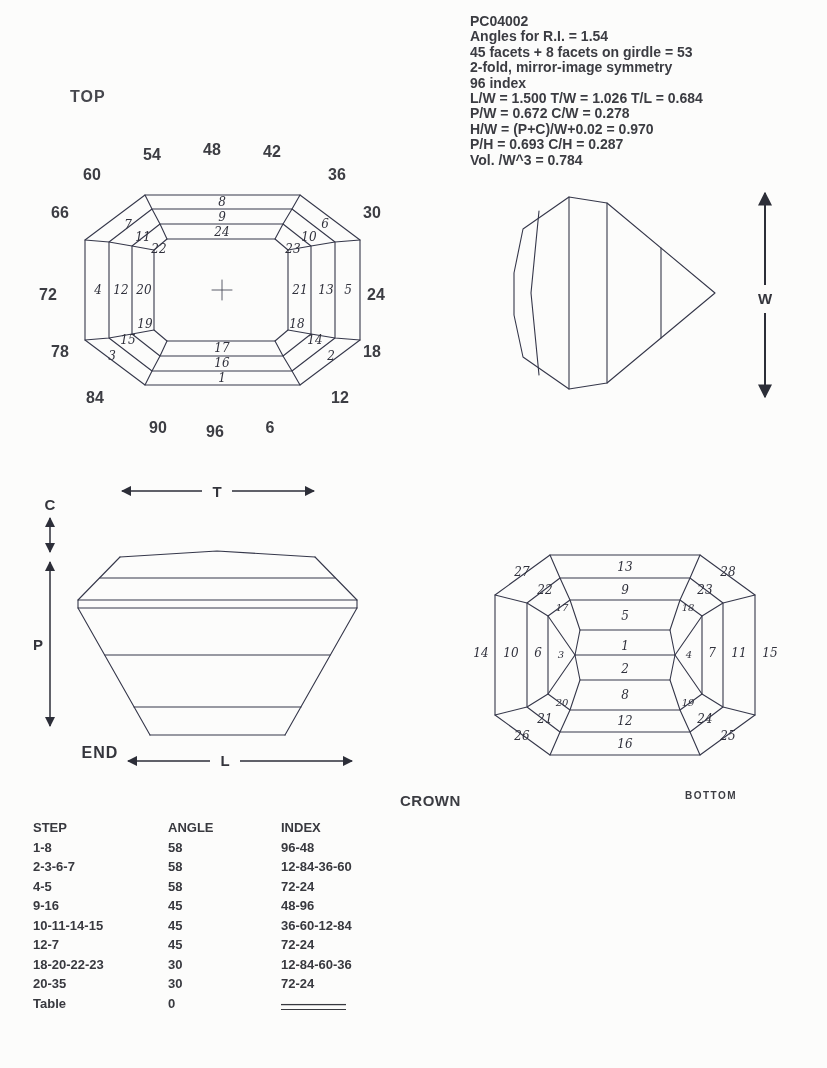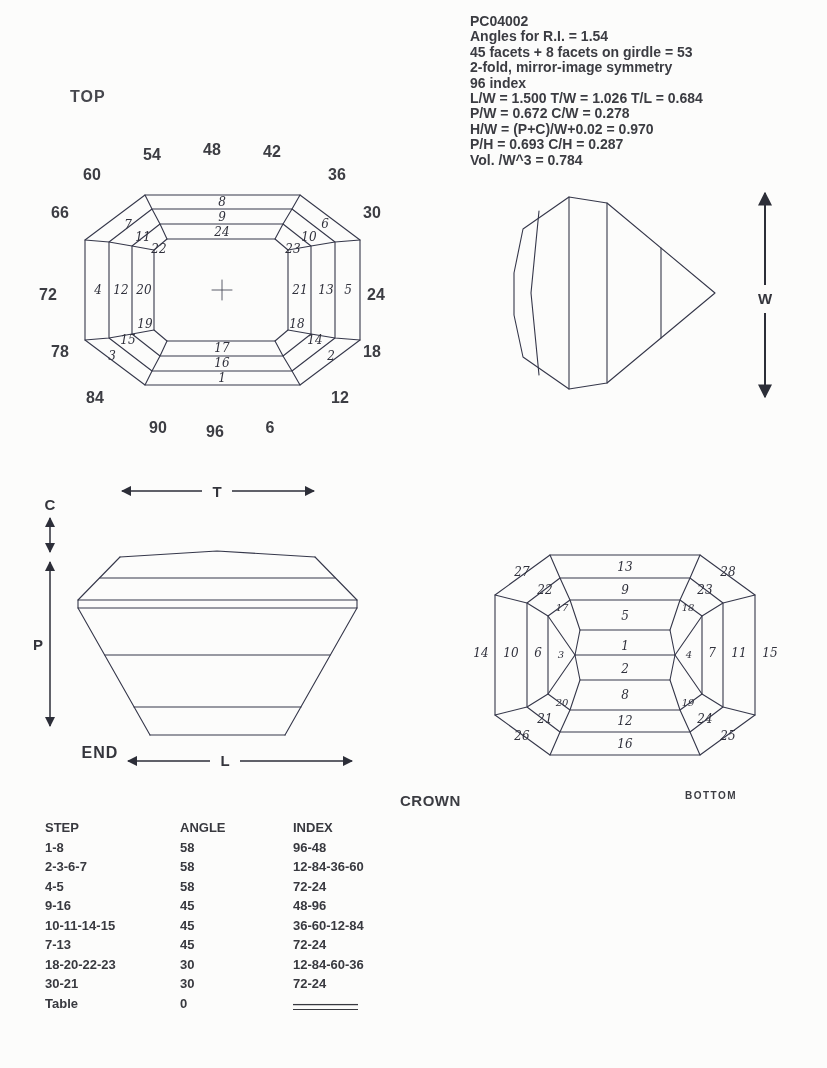--- a/index.html
+++ b/index.html
@@ -8,21 +8,21 @@
     position:relative; width:827px; height:1068px;
     background:#fcfcfb; overflow:hidden;
     font-family:"Liberation Sans", sans-serif; color:#36373c;
   }
   #page > * { position:absolute; }
   .top-label { left:70px; top:88px; font-size:16px; font-weight:700; letter-spacing:1px; color:#46474d; }
   .header-block { left:470px; top:14px; width:345px; font-size:14px; font-weight:700; line-height:15.4px; color:#3b3c42; }
   .crown-label  { left:400px; top:792px; font-size:15px; font-weight:700; letter-spacing:.5px; color:#3b3c42; }
   .bottom-label { left:685px; top:790px; font-size:10px; font-weight:700; letter-spacing:1.5px; color:#3b3c42; }
 
-  #steps-table { left:33px; top:820px; border-collapse:collapse; font-size:13px; color:#38393f;margin-left:12px; }
+  #steps-table { left:33px; top:820px; border-collapse:collapse; font-size:13px; color:#38393f; }
   #steps-table th, #steps-table td { text-align:left; font-weight:700; padding:0 0 4.5px 0; vertical-align:top; }
   #steps-table th:nth-child(1), #steps-table td:nth-child(1) { width:135px; }
   #steps-table th:nth-child(2), #steps-table td:nth-child(2) { width:113px; }
   #steps-table th:nth-child(3), #steps-table td:nth-child(3) { width:165px; }
   #steps-table tr:last-child td:last-child { text-decoration:underline; }
 
   svg { overflow:visible; }
   .ln *   { stroke:#35374a; stroke-width:1.1; fill:none; stroke-linejoin:round; stroke-linecap:round; }
   .thin * { stroke:#4a4c5a; stroke-width:.9; }
   .arr line { stroke:#2c2e38; stroke-width:1.5; }
@@ -260,31 +260,31 @@
           <td>9-16</td>
           <td>45</td>
           <td>48-96</td>
         </tr>
         <tr>
           <td>10-11-14-15</td>
           <td>45</td>
           <td>36-60-12-84</td>
         </tr>
         <tr>
-          <td>7-13</td>
+          <td>12-7</td>
           <td>45</td>
           <td>72-24</td>
         </tr>
         <tr>
           <td>18-20-22-23</td>
           <td>30</td>
           <td>12-84-60-36</td>
         </tr>
         <tr>
-          <td>30-21</td>
+          <td>20-35</td>
           <td>30</td>
           <td>72-24</td>
         </tr>
         <tr>
           <td>Table</td>
           <td>0</td>
           <td>—————</td>
         </tr>
       </tbody>
   </table>

